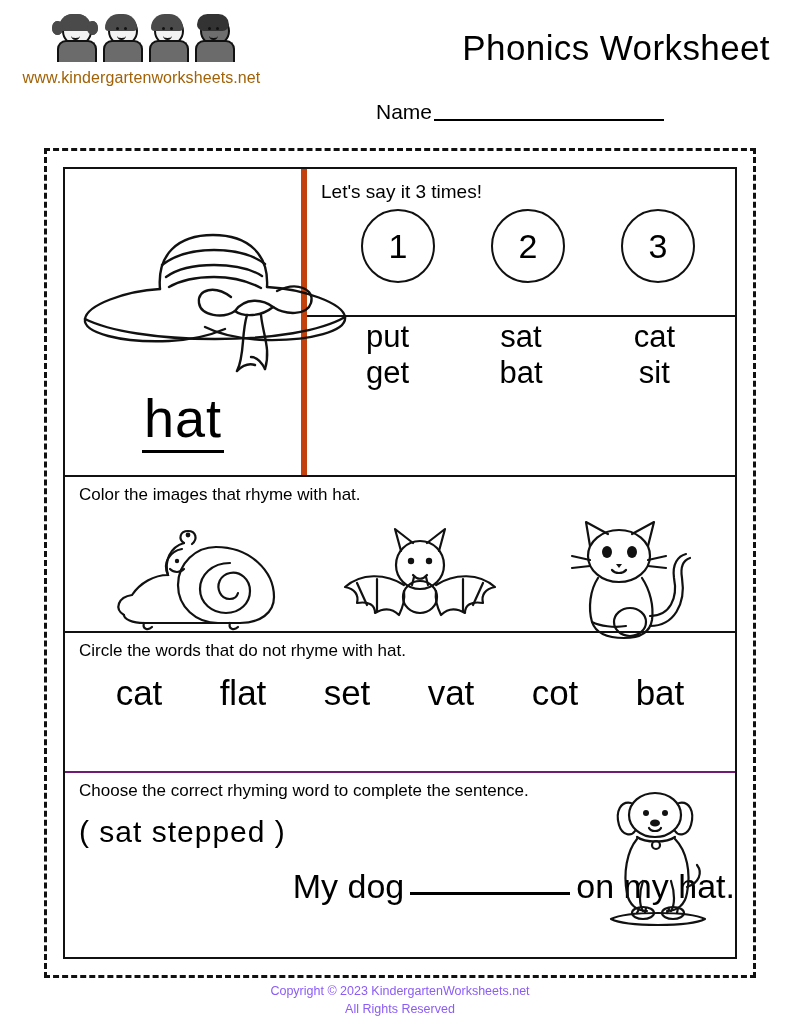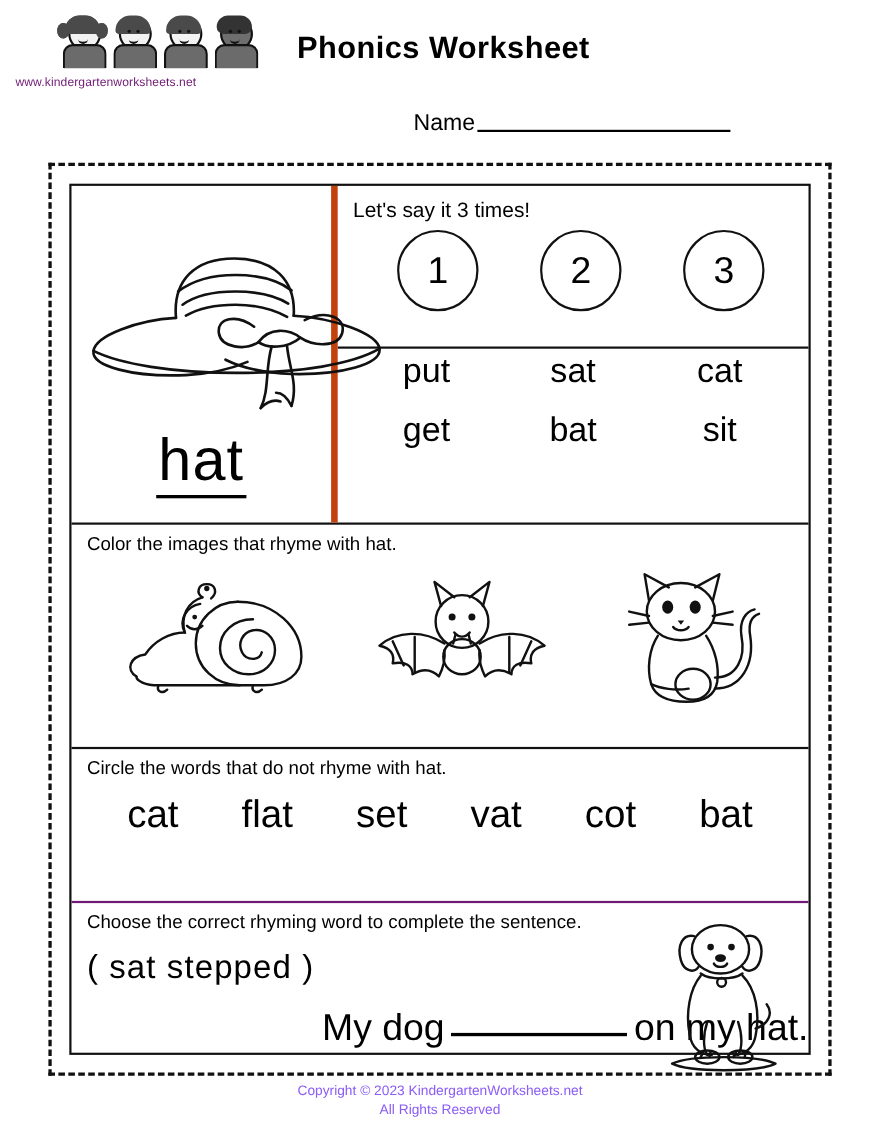--- a/index.html
+++ b/index.html
@@ -108,33 +108,33 @@
     text-align: center;
     padding: 5px 6px 6px;
     font-size: 18.5px;
     font-weight: bold;
     letter-spacing: -0.3px;
     white-space: nowrap;
   }
   .logo-name .thin { font-weight: normal; }
   .logo-url {
     margin-top: 9px;
-    text-align: left;
-    font-size: 11px;
-    color: #701a75;
+    text-align: center;
+    font-size: 16px;
+    color: #a16207;
     letter-spacing: 0.1px;
   }
   .title {
     position: absolute;
     left: 270px;
     top: 28px;
     width: 500px;
-    text-align: left;
-    font-size: 28px;
-    font-weight: bold;
+    text-align: right;
+    font-size: 35px;
+    font-weight: normal;
     letter-spacing: 0.4px;
   }
   .name-line {
     position: absolute;
     left: 270px;
     top: 100px;
     width: 500px;
     text-align: center;
     font-size: 21px;
   }
@@ -231,29 +231,29 @@
     font-size: 34px;
   }
   .circle-instr {
     text-align: center;
     font-size: 13.5px;
     padding: 8px 4px 2px;
   }
   .word-grid {
     display: grid;
     grid-template-columns: repeat(3, 1fr);
-    row-gap: 18px;
+    row-gap: 0;
     text-align: center;
     font-size: 31px;
     padding: 2px 14px 0;
   }
 
   
   .row2 {
-    height: 204px;
+    height: 156px;
     border-bottom: 2px solid #111;
     box-sizing: border-box;
     position: relative;
   }
   .instr {
     font-size: 17px;
     padding: 8px 0 0 14px;
   }
   .rhyme-art {
     position: absolute;

